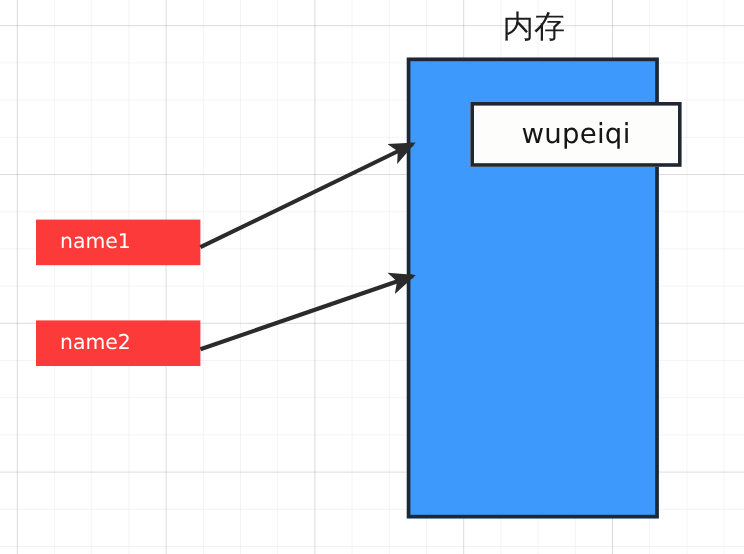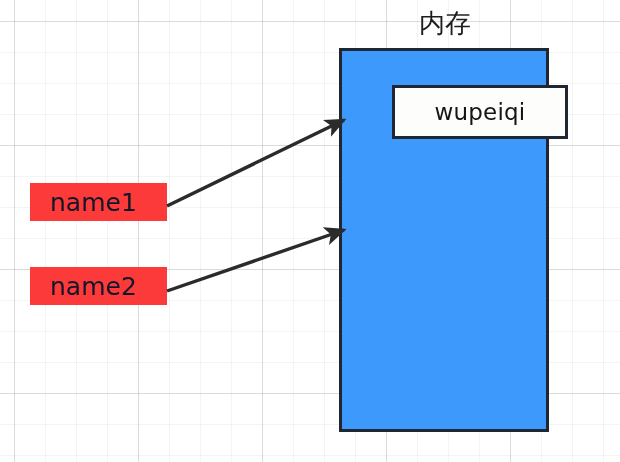--- a/index.html
+++ b/index.html
@@ -79,22 +79,22 @@
   .var-box {
     position: absolute;
     left: 30px;
     width: 137px;
     height: 38px;
     background-color: #fd3a3a;
     display: flex;
     align-items: center;
     padding-left: 20px;
     box-sizing: border-box;
-    font-size: 25px;
-    color: #0f172a;
+    font-size: 17px;
+    color: #ffffff;
     font-family: "DejaVu Sans", "Liberation Sans", sans-serif;
   }
   .var-box.var-0 { top: 183px; }
   .var-box.var-1 { top: 267px; }
 
   #arrow-layer {
     position: absolute;
     left: 0;
     top: 0;
     width: 620px;

